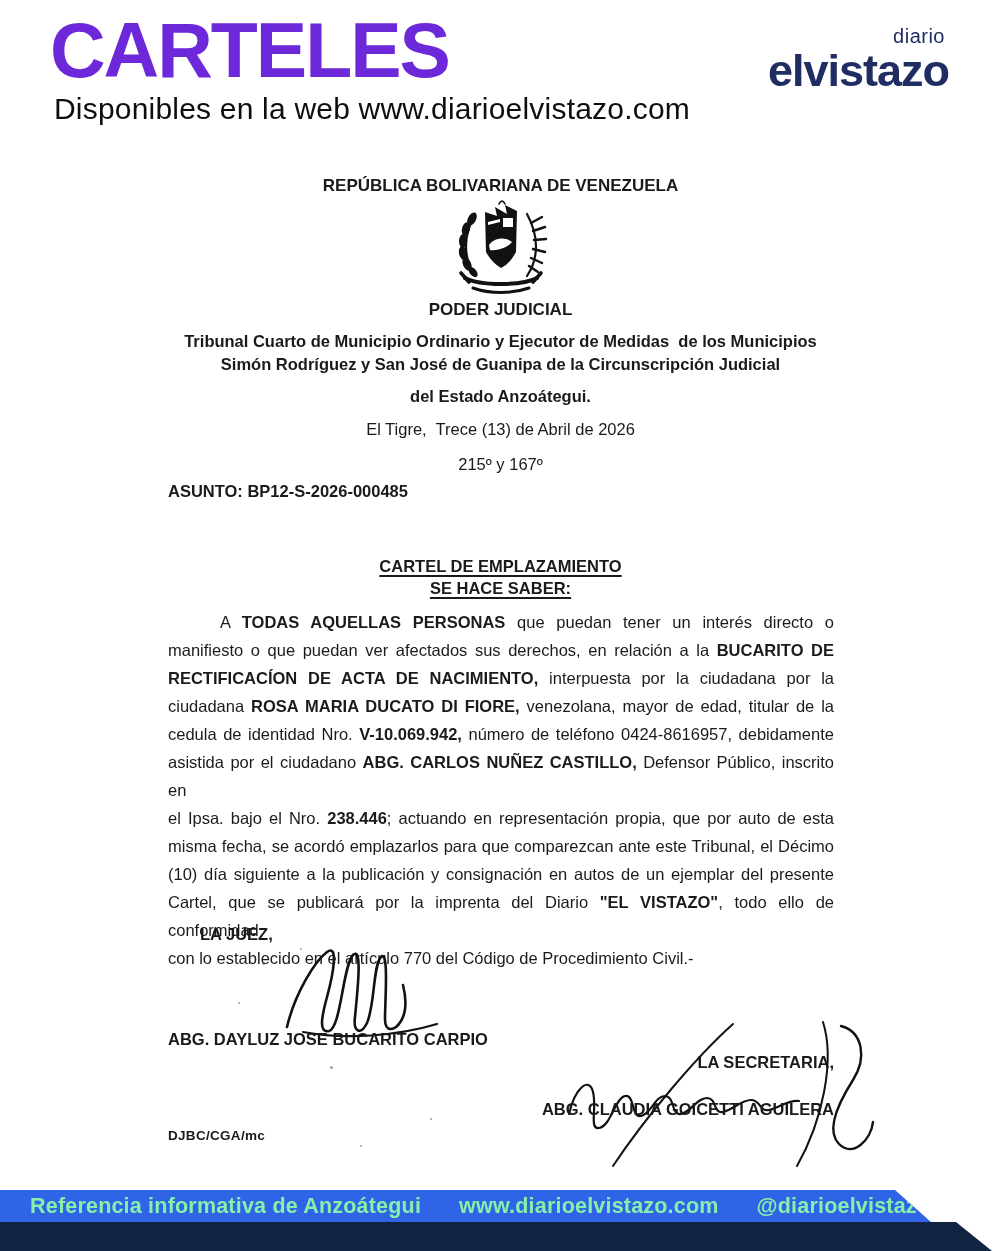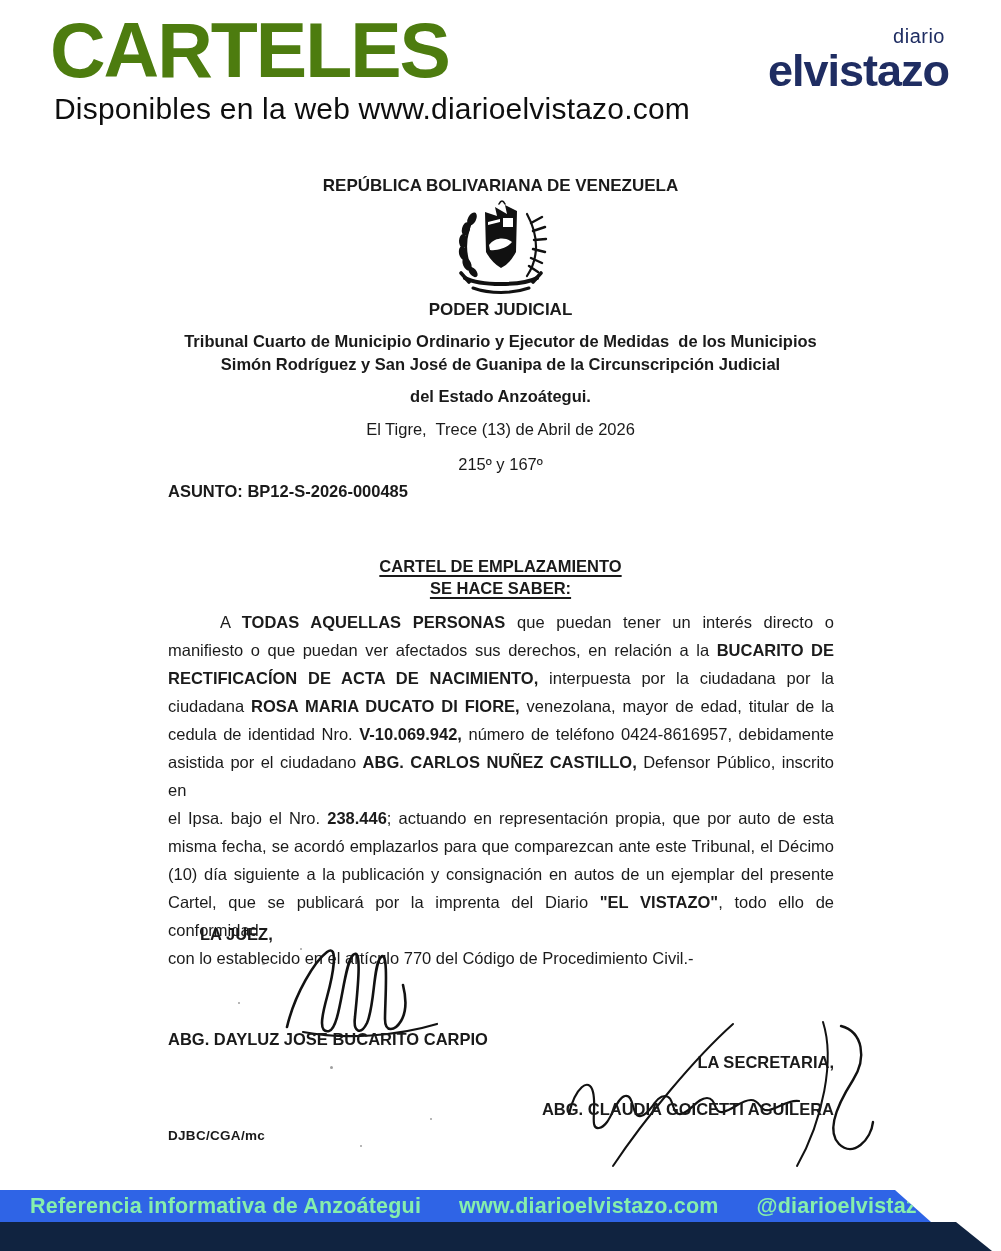--- a/index.html
+++ b/index.html
@@ -4,21 +4,21 @@
 <style>
   html,body{margin:0;padding:0;background:#e8e8e8;}
   .page{
     position:relative;width:1001px;height:1251px;background:#ffffff;
     font-family:"Liberation Sans",sans-serif;color:#1a1a1a;overflow:hidden;
     margin:0 auto;
   }
   .abs{position:absolute;}
   
   .hdr-title{left:50px;top:12px;font-size:77px;font-weight:900;letter-spacing:-2px;
-    color:#4d7c0f;line-height:1.0;}
+    color:#6d28d9;line-height:1.0;}
   .hdr-sub{left:54px;top:92px;font-size:30px;color:#0e0e0e;letter-spacing:0.2px;}
   .logo{right:52px;top:26px;text-align:right;color:#1f2d62;line-height:1;}
   .logo .diario{display:block;font-size:20px;font-weight:400;letter-spacing:0.5px;padding-right:4px;}
   .logo .main{display:block;font-size:45px;font-weight:800;letter-spacing:-1px;margin-top:2px;}
   
   .docline{left:160px;width:681px;text-align:center;white-space:pre-wrap;}
   .b{font-weight:700;}
   .sz17{font-size:17px;}
   .sz16{font-size:16.5px;}
   .und{text-decoration:underline;text-underline-offset:3px;text-decoration-thickness:1.5px;}

